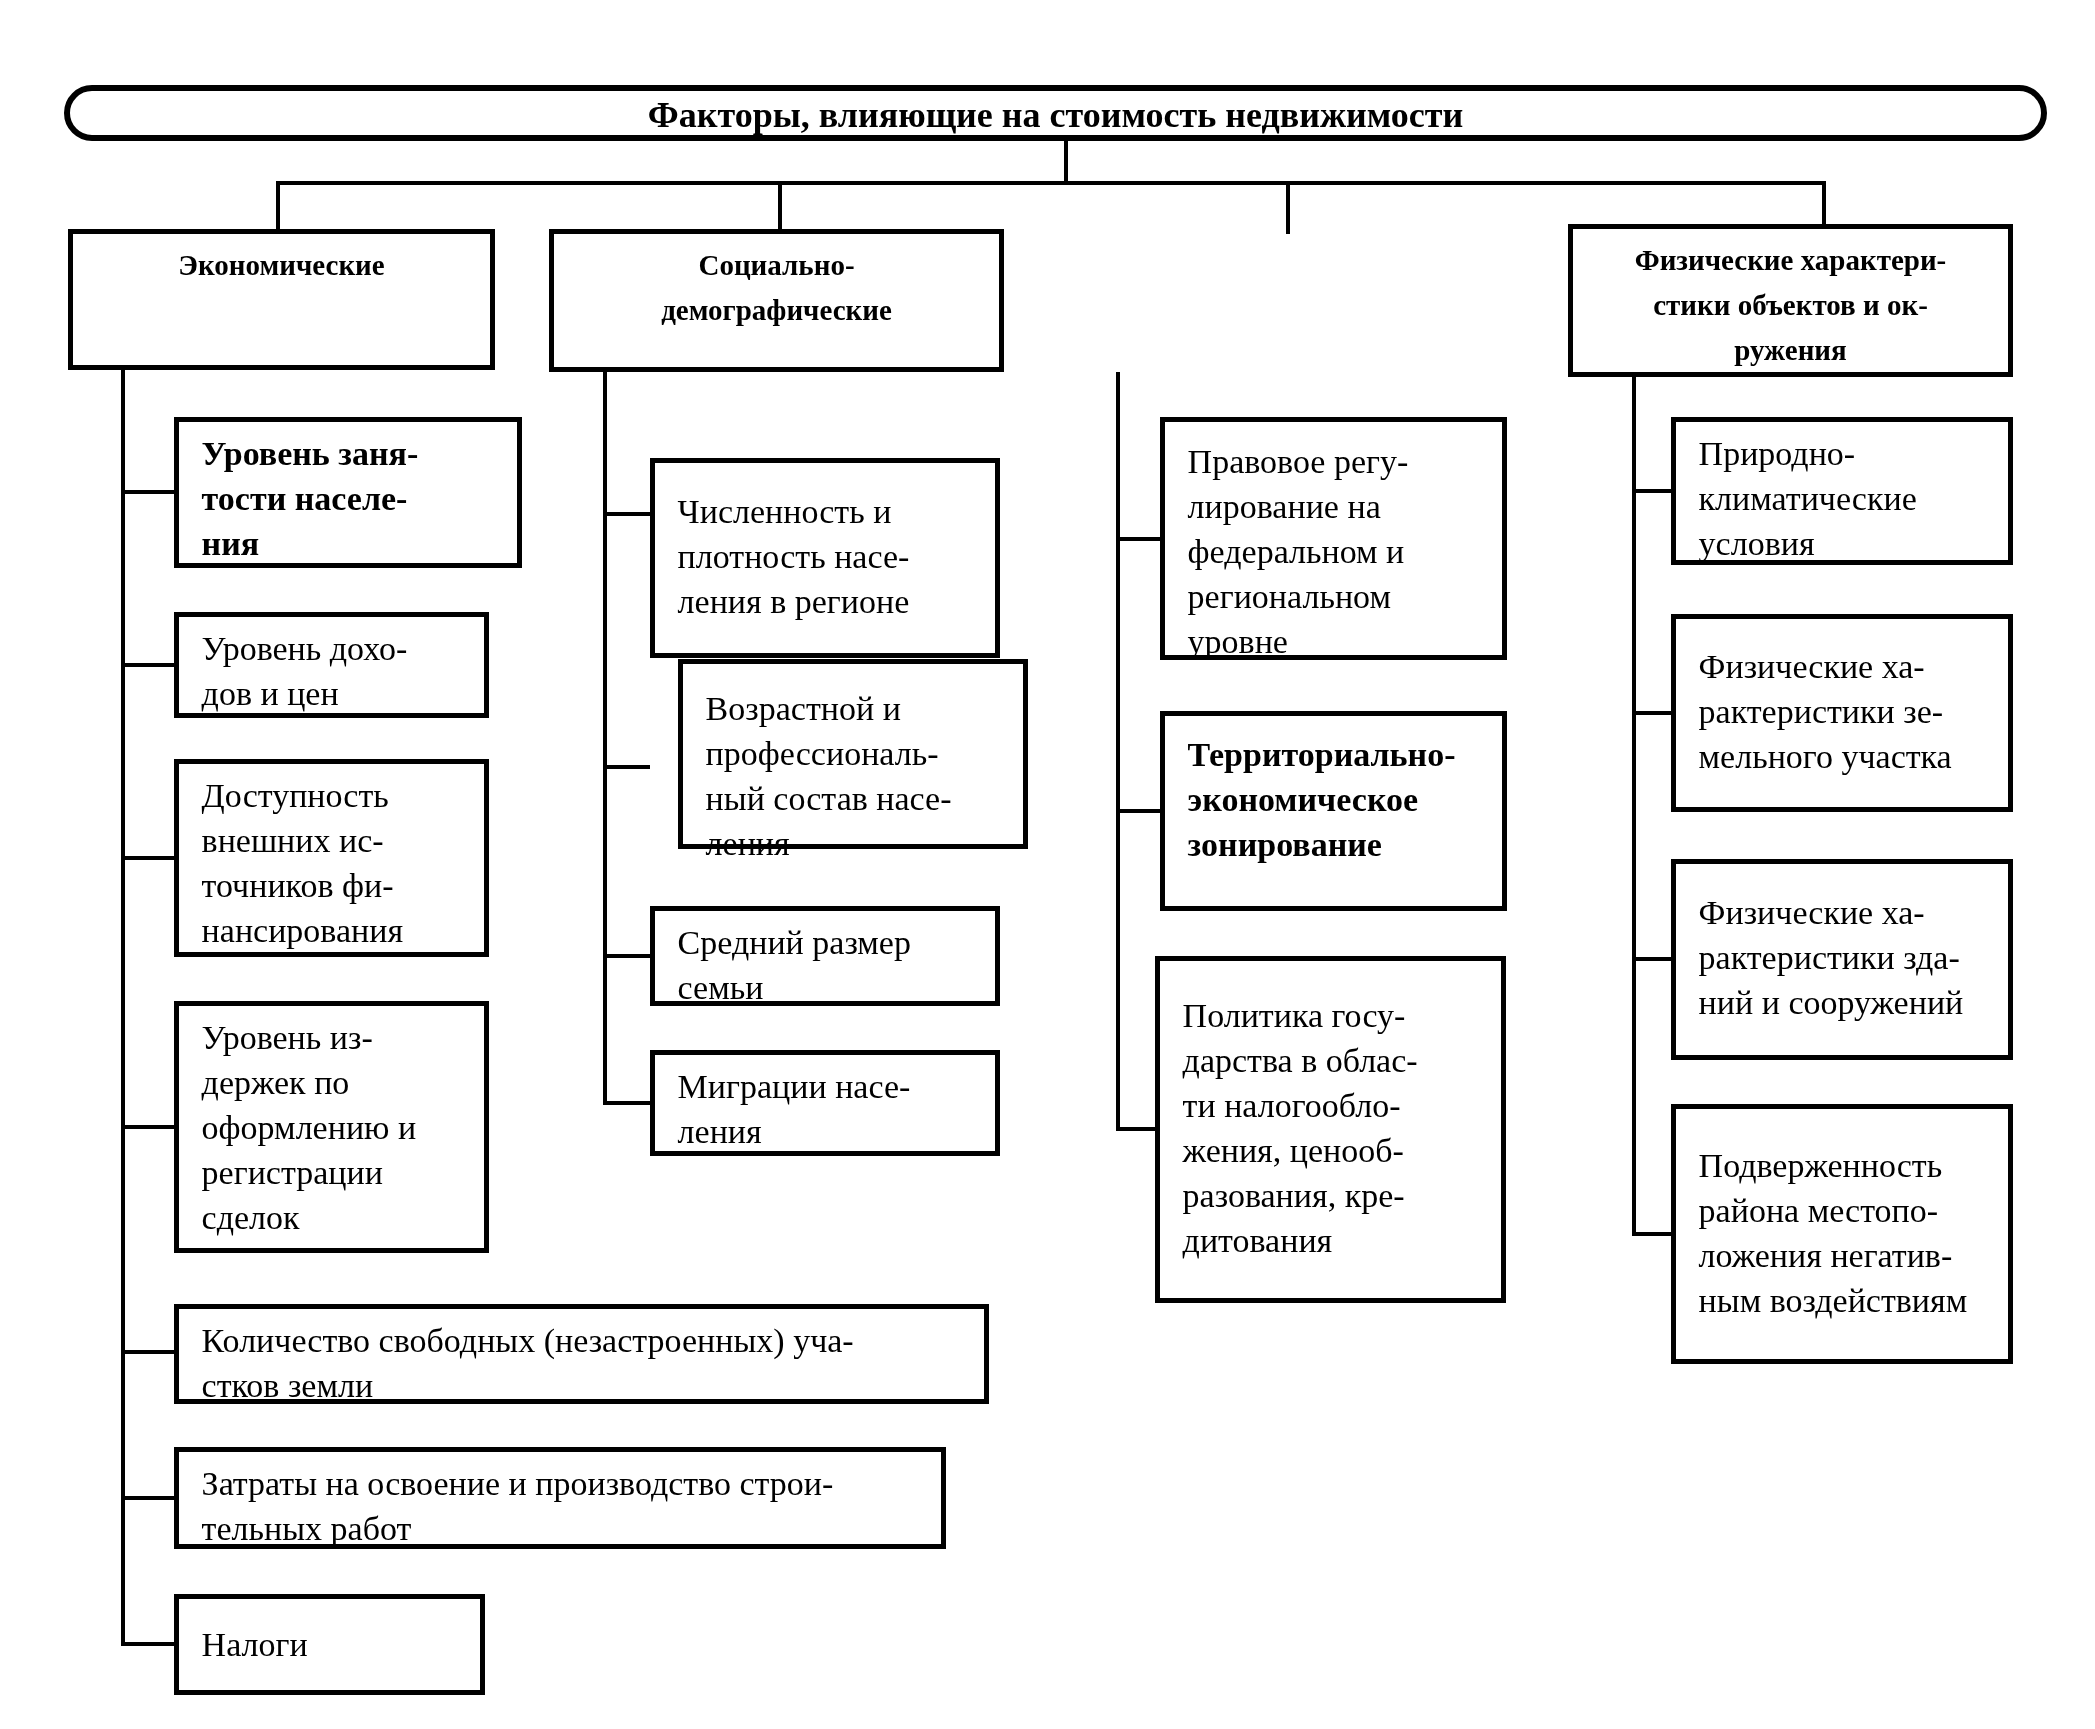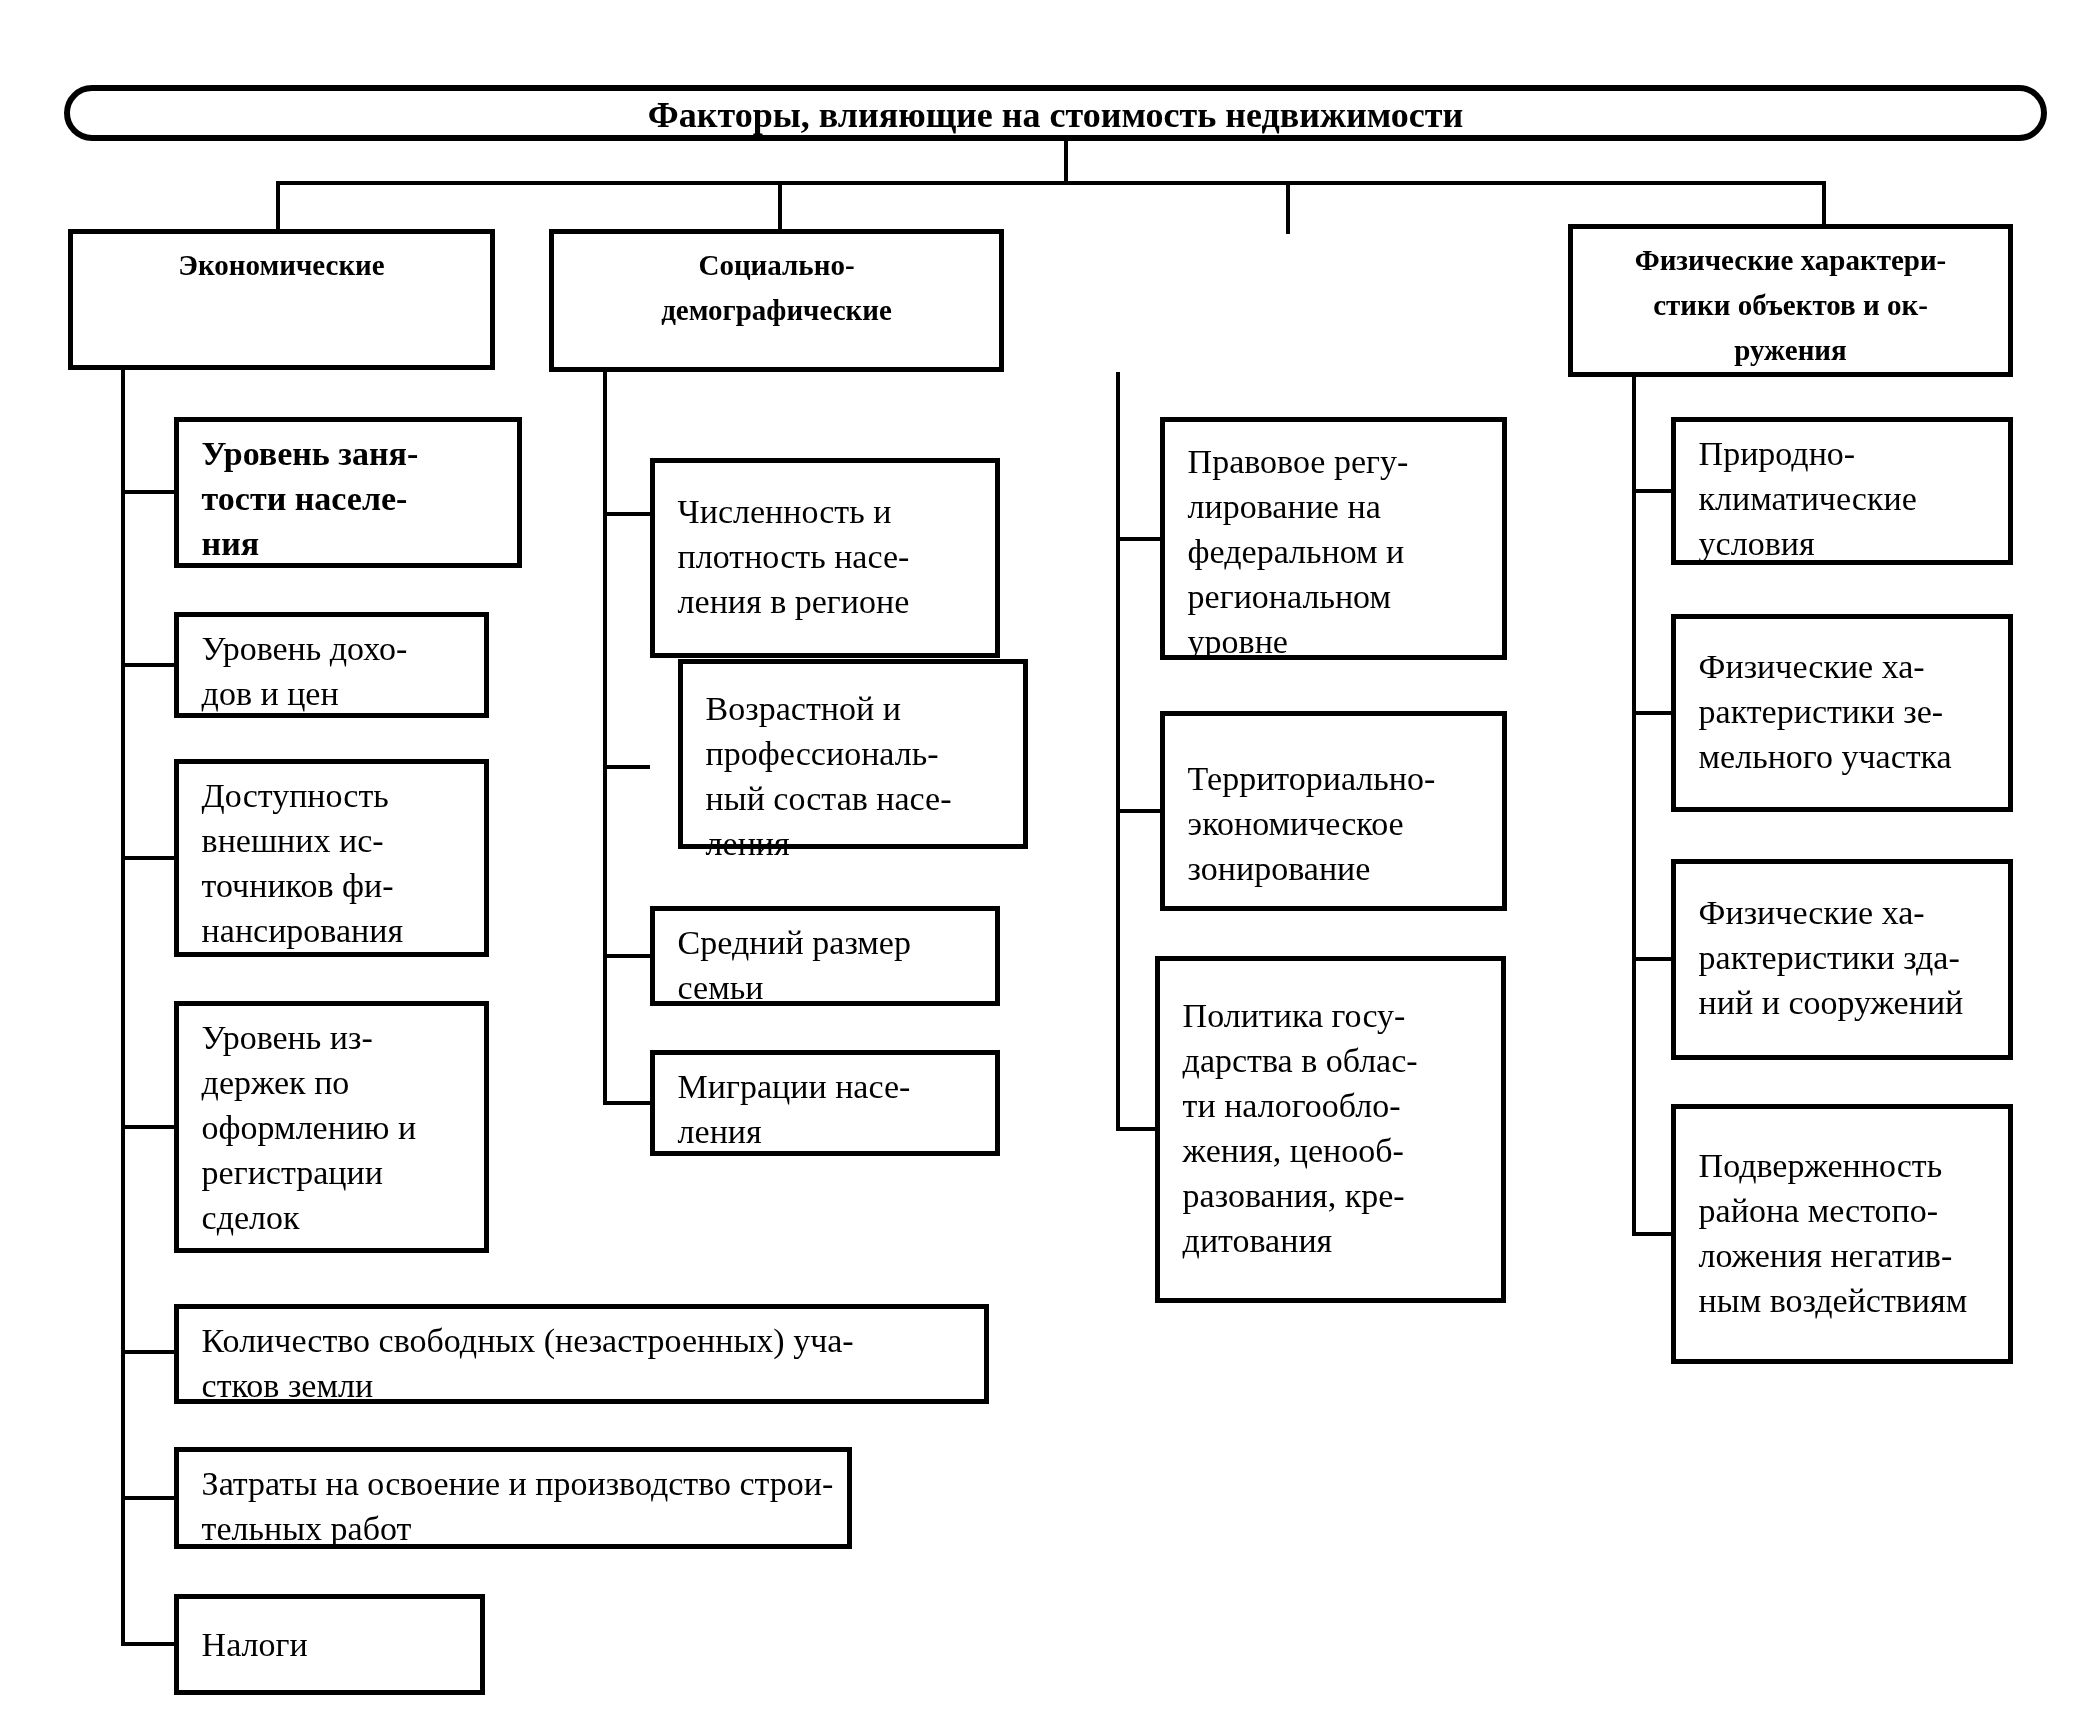--- a/index.html
+++ b/index.html
@@ -106,42 +106,42 @@
 внешних ис-
 точников фи-
 нансирования</div>
   <div class="box child" style="left:174px; top:1001px; width:315px; height:252px;">Уровень из-
 держек по
 оформлению и
 регистрации
 сделок</div>
   <div class="box child" style="left:174px; top:1304px; width:815px; height:100px;">Количество свободных (незастроенных) уча-
 стков земли</div>
-  <div class="box child" style="left:174px; top:1447px; width:678px; height:102px;">Затраты на освоение и производство строи-
+  <div class="box child" style="left:174px; top:1447px; width:772px; height:102px;">Затраты на освоение и производство строи-
 тельных работ</div>
   <div class="box child" style="left:174px; top:1594px; width:311px; height:101px; padding-top:22.6px;">Налоги</div>
 
   <div class="box child" style="left:650px; top:414px;  width:350px; height:200px; padding-top:26px;margin-top:44px;">Численность и
 плотность насе-
 ления в регионе</div>
   <div class="box child" style="left:650px; top:659px;  width:350px; height:190px; padding-top:22px;margin-left:28px;">Возрастной и
 профессиональ-
 ный состав насе-
 ления</div>
   <div class="box child" style="left:650px; top:906px;  width:350px; height:100px;">Средний размер
 семьи</div>
   <div class="box child" style="left:650px; top:1050px; width:350px; height:106px;">Миграции насе-
 ления</div>
 
   <div class="box child" style="left:1160px; top:417px;  width:347px; height:243px; padding-top:17px;">Правовое регу-
 лирование на
 федеральном и
 региональном
 уровне</div>
-  <div class="box child" style="left:1160px; top:711px;  width:347px; height:200px; padding-top:40px;">Территориально-
+  <div class="box child" style="left:1160px; top:711px;  width:347px; height:200px; padding-top:16px;font-weight:bold;">Территориально-
 экономическое
 зонирование</div>
   <div class="box child" style="left:1155px; top:956px; width:351px; height:347px; padding-top:32px;">Политика госу-
 дарства в облас-
 ти налогообло-
 жения, ценооб-
 разования, кре-
 дитования</div>
 
   <div class="box child" style="left:1671px; top:417px;  width:342px; height:148px;">Природно-

